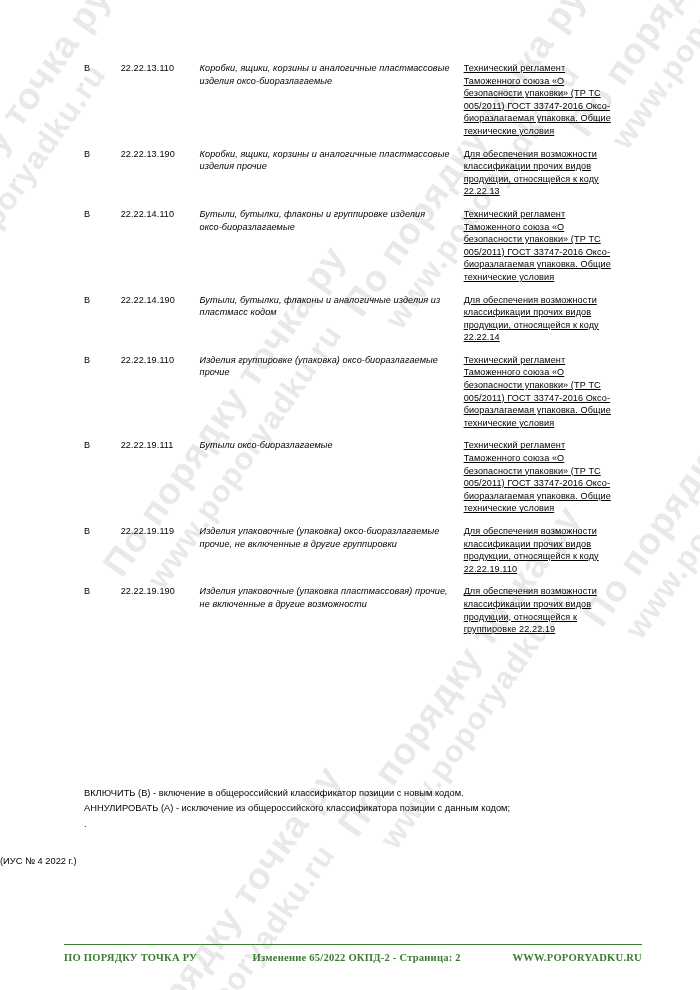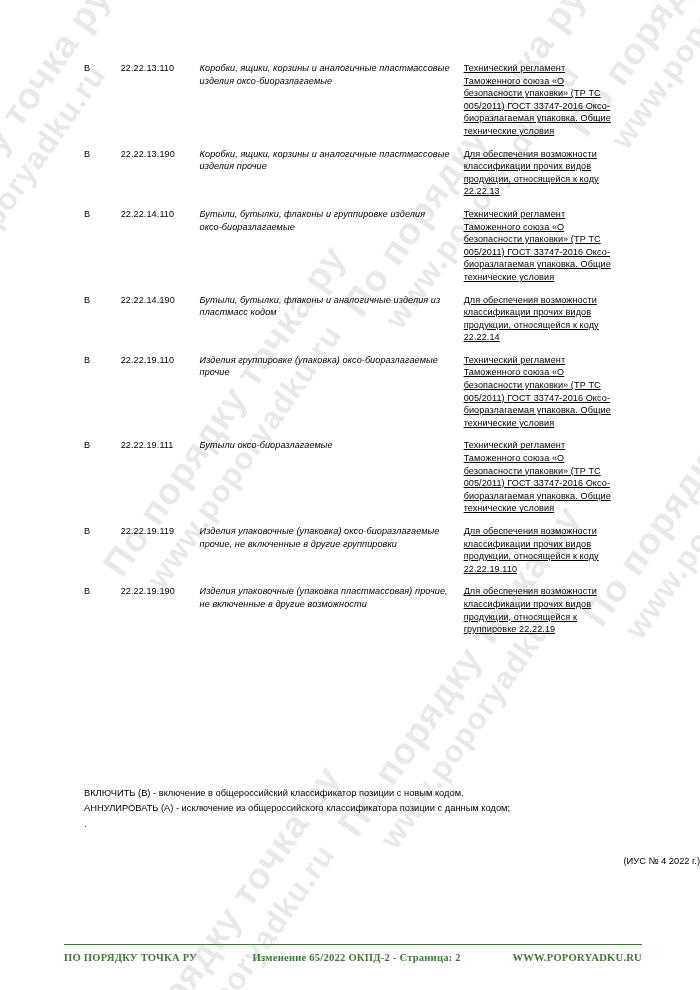--- a/index.html
+++ b/index.html
@@ -102,21 +102,21 @@
   #notes .dot-line {
     font-size: 9.3px;
     line-height: 16px;
   }
 
   #ius-line {
     position: absolute;
     top: 856px;
     left: 0;
     width: 700px;
-    text-align: right;
+    text-align: left;
     font-size: 9.3px;
   }
 
   
   #footer {
     position: absolute;
     left: 64px;
     top: 944px;
     width: 578px;
     border-top: 1.3px solid #3d7a33;

